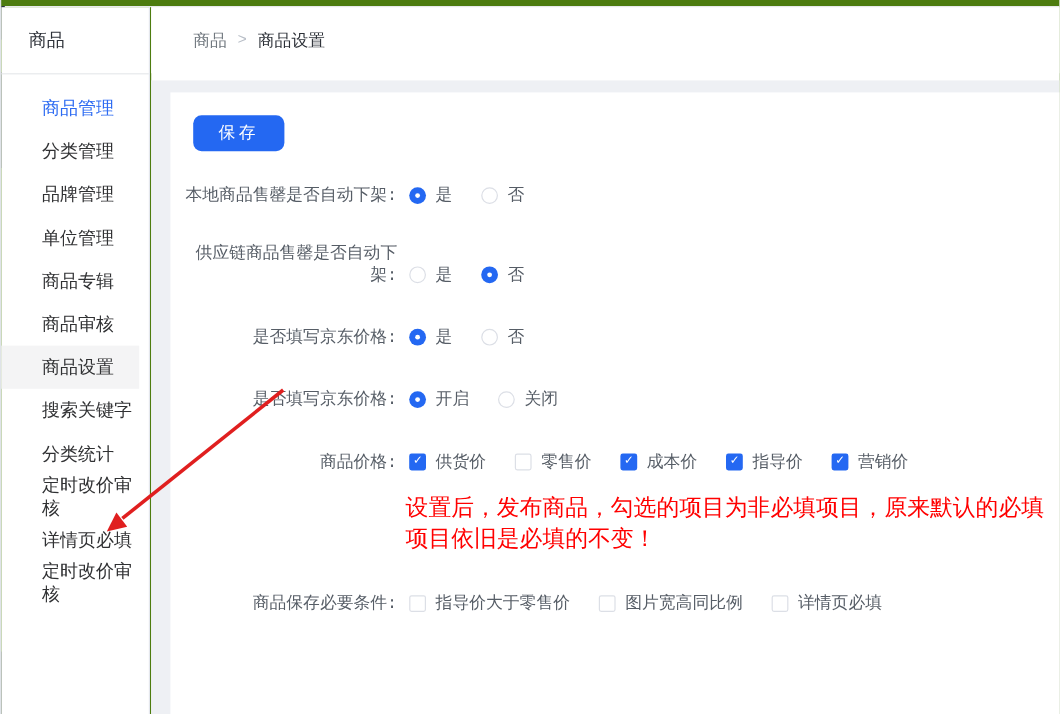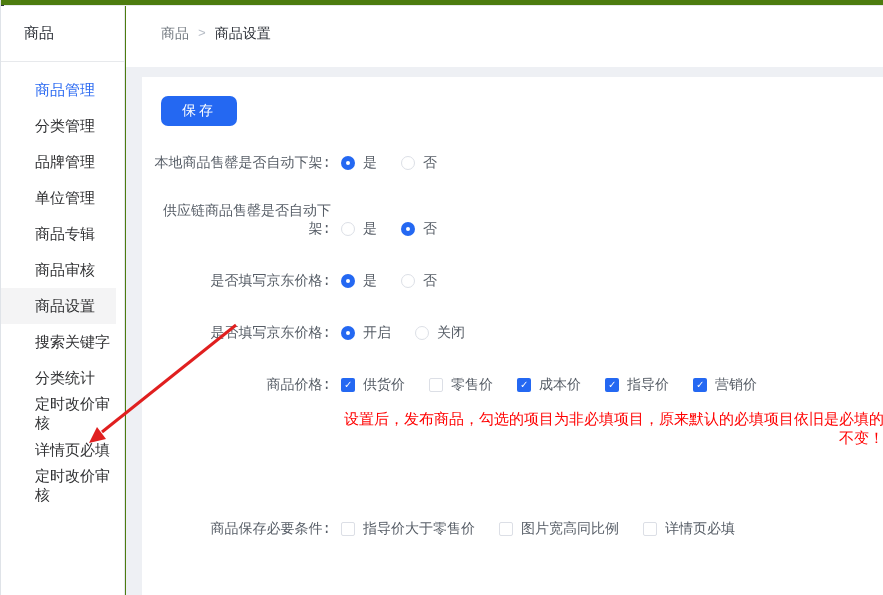--- a/index.html
+++ b/index.html
@@ -52,21 +52,21 @@
   .radio.on { background:#2468f2; }
   .radio.on::after { content:""; position:absolute; left:5px; top:5px; width:4px; height:4px;
                      border-radius:50%; background:#fff; }
   .radio.off { background:#fff; border:1px solid #dcdfe6; }
 
   .checkbox { width:14px; height:14px; border-radius:2px; flex-shrink:0;
               display:flex; align-items:center; justify-content:center; }
   .checkbox.on { background:#2468f2; color:#fff; font-size:11px; line-height:1; }
   .checkbox.off { background:#fff; border:1px solid #dcdfe6; }
 
-  .form-note { margin:-14px 0 68px 196px; color:#ff0000; font-size:15px;text-align:right; }
+  .form-note { margin:-14px 0 28px 196px; color:#ff0000; font-size:19px; }
 
   .arrow-overlay { position:absolute; top:0; left:0; width:883px; height:595px;
                    pointer-events:none; }
 </style>
 </head>
 <body>
 
 <div class="page">
   <div class="top-line"></div>
   <div class="edge-artifact edge-a1"></div>

